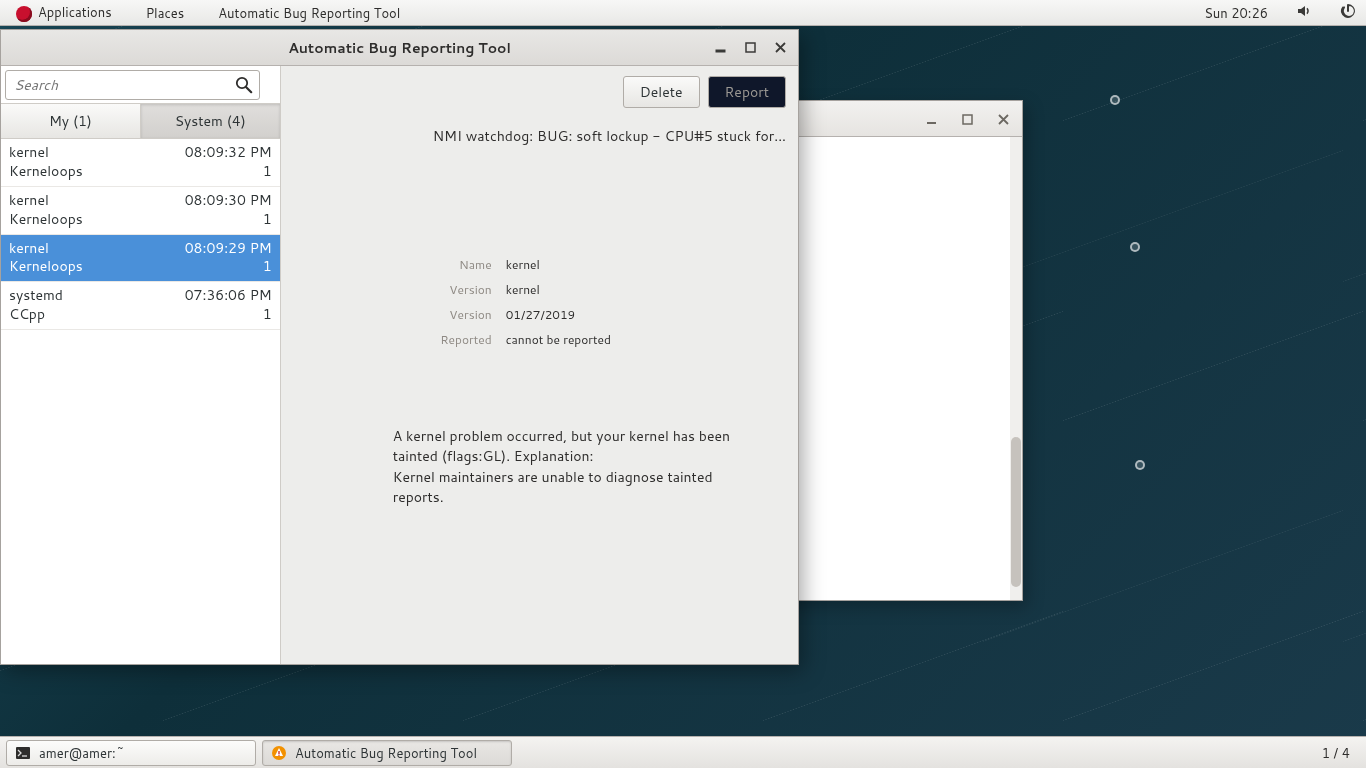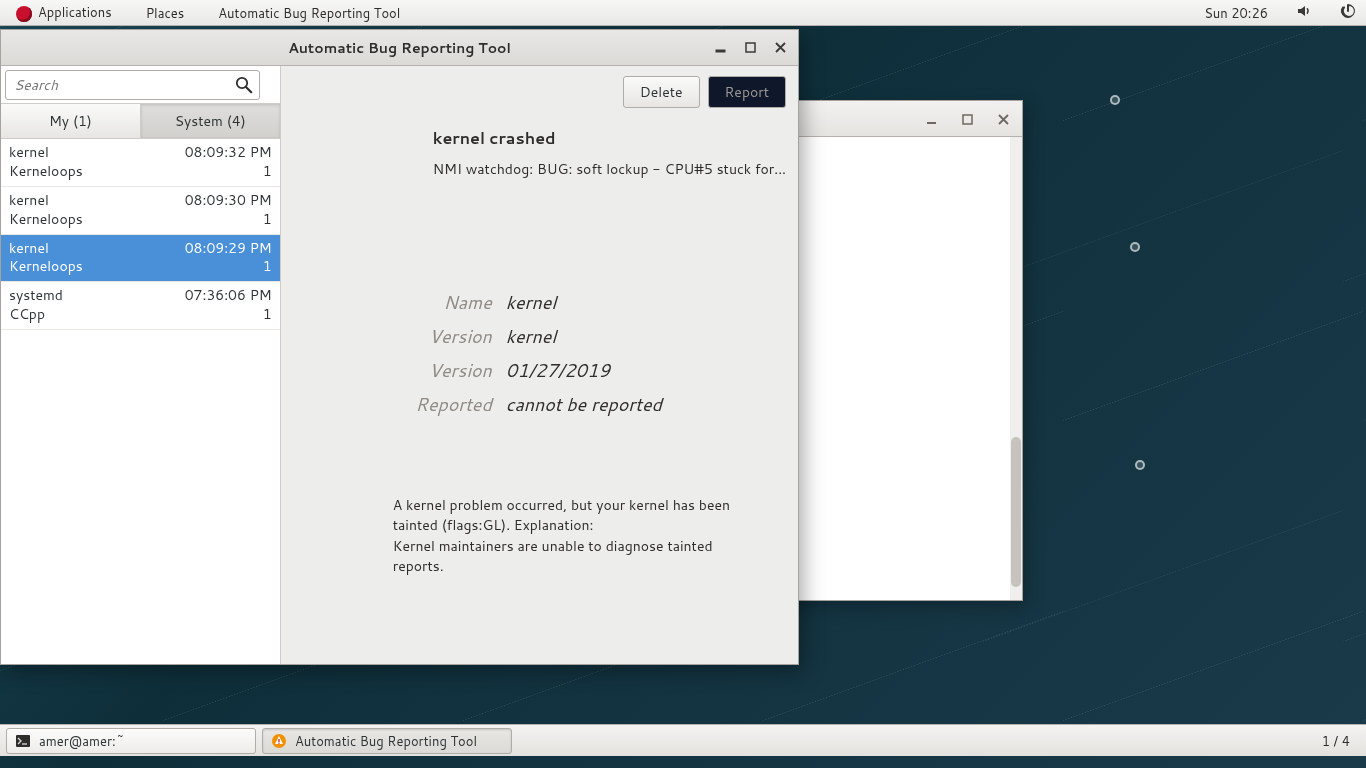--- a/index.html
+++ b/index.html
@@ -76,21 +76,21 @@
 
   .detail{flex:1;background:#ededeb;padding:0;position:relative;}
   .detail-toolbar{display:flex;justify-content:flex-end;gap:8px;padding:10px 12px 0 0;}
   .btn{padding:5px 16px;border:1px solid #b0aca7;border-radius:3px;background:linear-gradient(#fafaf9,#e7e6e3);font-size:14px;cursor:pointer;}
   .btn.disabled{color:#9b9893;background:#0f172a;cursor:default;}
 
   .detail-content{padding:18px 0 0 0;}
   .detail-heading{font-weight:700;font-size:16px;color:#2e2d2c;margin:0 0 10px 152px;}
   .detail-sub{font-size:14px;color:#2e2d2c;margin:0 12px 0 152px; white-space:nowrap; overflow:hidden; text-overflow:ellipsis;}
   .kv-block{margin-top:106px;margin-left:0;}
-  .kv{display:flex;font-size:18px;padding:4px 0;font-style:italic;}
+  .kv{display:flex;font-size:12px;padding:4px 0;}
   .kv .k{width:225px;text-align:right;color:#8f8a84;padding-right:14px;}
   .kv .v{color:#2e2d2c;}
   .explain{margin:74px 12px 0 112px;font-size:14px;color:#2e2d2c;line-height:1.45;max-width:340px;}
 
   
   .term-window{
     position:absolute; top:100px; left:500px; width:523px; height:501px;
     background:#fff;border:1px solid #a6a29e; z-index:40;
     box-shadow: 4px 6px 16px rgba(0,0,0,0.25);
     display:flex; flex-direction:column;
@@ -99,21 +99,21 @@
   .term-body{flex:1;background:#fff;font-family:"DejaVu Sans Mono",monospace;font-size:13.5px;line-height:1.5;padding:30px 14px 6px 14px;position:relative;overflow:hidden;}
   .term-line{white-space:pre;}
   .done{color:#1a8b1a;font-weight:700;}
   .term-controls{position:absolute;right:6px;top:8px;display:flex;gap:10px;}
   .term-controls .tb{width:26px;height:20px;display:flex;align-items:center;justify-content:center;color:#6c6862;cursor:pointer;}
   .term-scroll{position:absolute;right:0;top:0;bottom:0;width:12px;background:#f0efed;}
   .term-thumb{position:absolute;right:1px;top:300px;width:10px;height:150px;background:#c6c2bd;border-radius:5px;}
 
   
   .taskbar{
-    position:absolute;left:0;right:0;bottom:12px;height:32px;
+    position:absolute;left:0;right:0;bottom:0;height:32px;
     background:linear-gradient(#f4f3f1,#e4e2df);border-top:1px solid #b5b1ae;
     display:flex;align-items:center;padding:0 6px;font-size:13px;z-index:100;
   }
   .task{height:26px;border:1px solid #b0aca7;border-radius:3px;background:linear-gradient(#fcfcfb,#edece9);display:flex;align-items:center;gap:8px;padding:0 8px;min-width:250px;cursor:pointer;}
   .task .ticon{width:16px;height:16px;display:inline-flex;align-items:center;justify-content:center;}
   .task.active{background:linear-gradient(#e9e7e4,#dcdad7);box-shadow:inset 0 1px 2px rgba(0,0,0,0.15);}
   .taskbar .spacer{flex:1;}
   .ws{padding:0 10px;color:#2e2d2c;}
 </style>
 </head>
@@ -273,21 +273,20 @@
             </div>
           </div>
         </div>
     </div>
     <div class="detail">
       <div class="detail-toolbar">
         <div class="btn">Delete</div>
         <div class="btn disabled">Report</div>
       </div>
       <div class="detail-content">
-        <div class="detail-heading">kernel crashed</div>
         <div class="detail-sub">NMI watchdog: BUG: soft lockup - CPU#5 stuck for...</div>
         <div class="kv-block">
           <div class="kv">
               <div class="k">Name</div>
               <div class="v">kernel</div>
             </div>
           <div class="kv">
               <div class="k">Version</div>
               <div class="v">kernel</div>
             </div>

